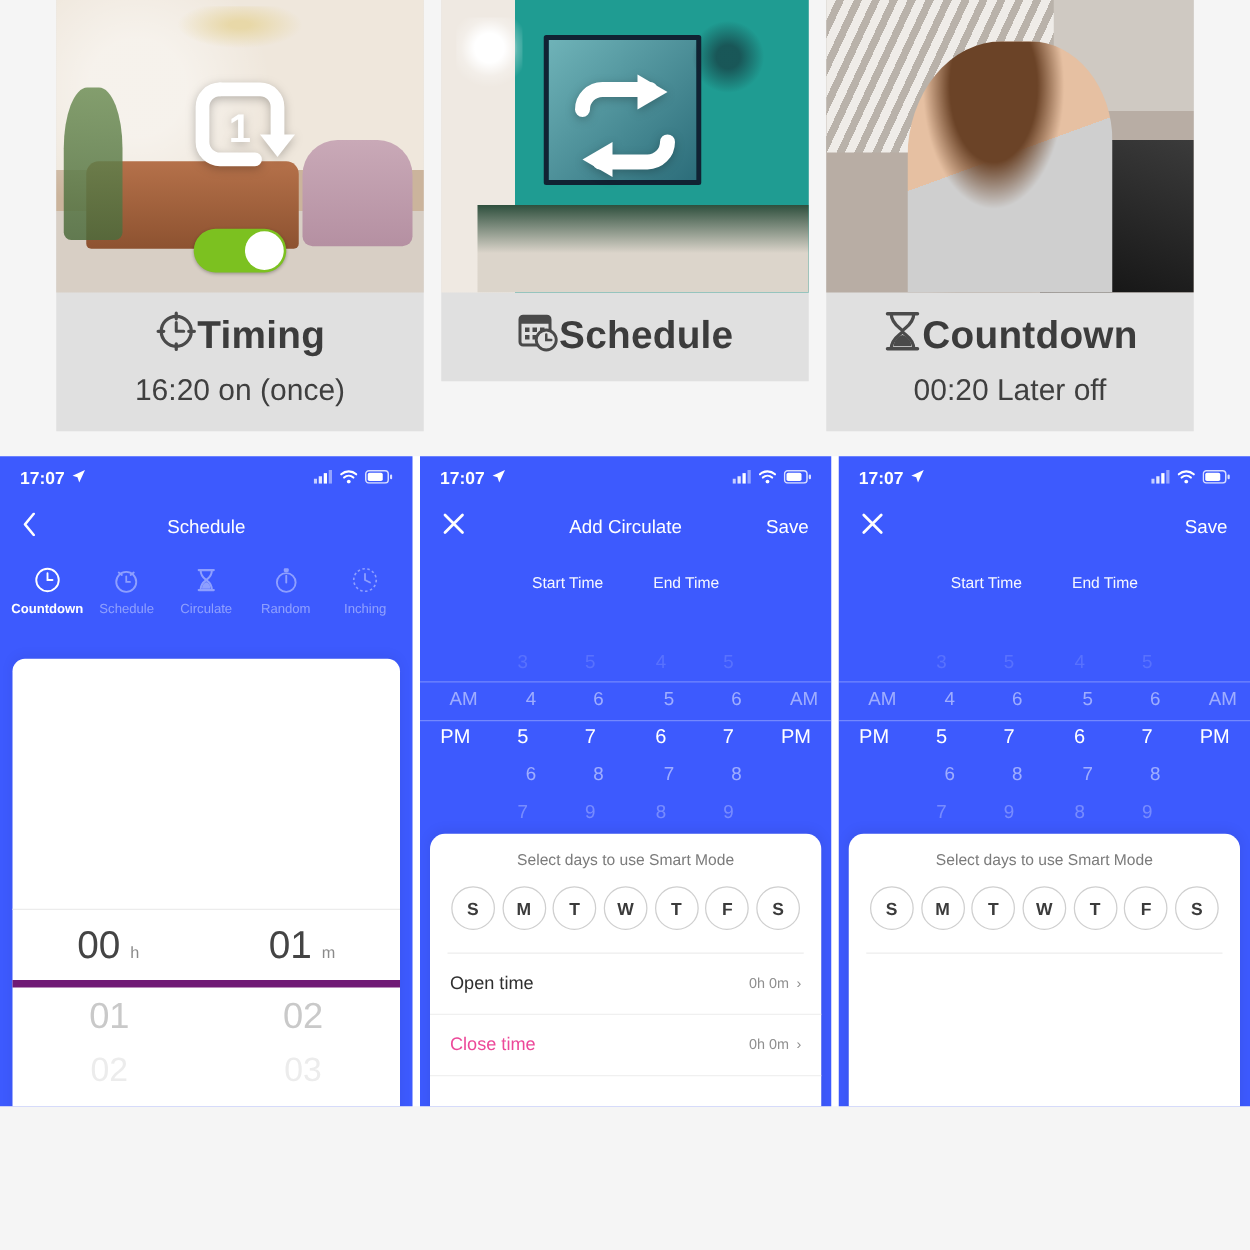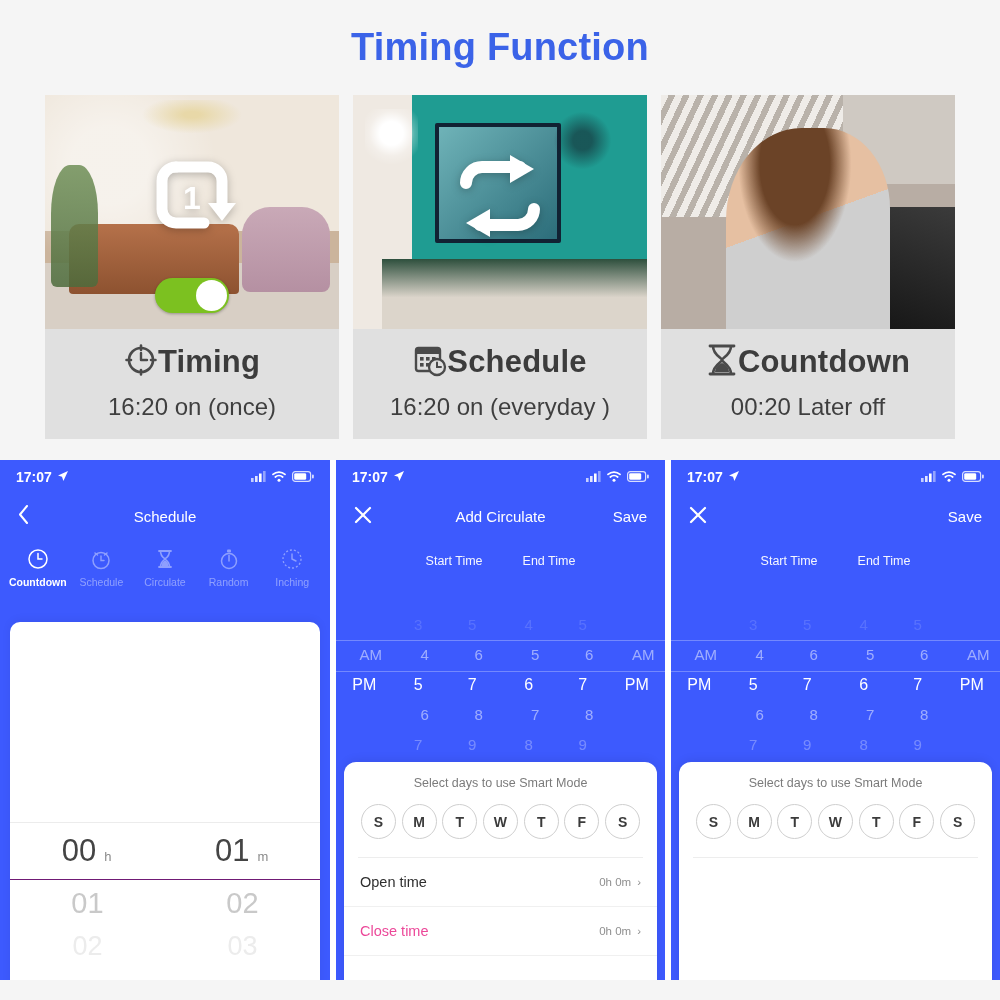--- a/index.html
+++ b/index.html
@@ -115,21 +115,21 @@
   .tab{display:flex;flex-direction:column;align-items:center;gap:6px;width:62px;}
   .tab .tlabel{font-size:10.5px;}
   .tab.active .tlabel{color:#ffffff;font-weight:bold;}
   .tab.inactive .tlabel{color:rgba(255,255,255,.42);}
   .tab.inactive svg{opacity:.42;}
 
   
   .sheet1{position:absolute;left:10px;right:10px;top:162px;bottom:-20px;background:#fff;
     border-radius:10px;box-shadow:0 -2px 10px rgba(0,0,0,.06);}
   .picker-wrap{position:absolute;left:0;right:0;top:200px;}
-  .picker-rowline{border-top:1px solid #ececec;border-bottom:1px solid #701a75;height:56px;
+  .picker-rowline{border-top:1px solid #ececec;border-bottom:6px solid #701a75;height:56px;
     display:flex;align-items:center;justify-content:space-around;}
   .pk-sel{display:flex;align-items:baseline;gap:8px;}
   .pk-sel .num{font-size:31px;color:#444;}
   .pk-sel .unit{font-size:13px;color:#8a8a8a;}
   .pk-next{height:46px;display:flex;align-items:center;justify-content:space-around;}
   .pk-next span{font-size:29px;color:#c9c9c9;}
   .pk-next2{height:40px;display:flex;align-items:center;justify-content:space-around;}
   .pk-next2 span{font-size:27px;color:#ececec;}
 
   
@@ -157,23 +157,20 @@
     padding:16px 16px;border-bottom:1px solid #f0f0f0;}
   .listrow .lbl{font-size:14.5px;color:#2e2e2e;}
   .listrow.dim .lbl{color:#ec4899;}
   .listrow .val{font-size:11.5px;color:#8f8f8f;display:flex;align-items:center;gap:6px;}
 </style>
 </head>
 <body>
 
 <div class="page">
 
-  <div class="title-bar">
-    <div class="title">Timing Function</div>
-  </div>
 
   <div class="cards">
 
     <div class="card">
       <div class="card-photo photo1">
         <div class="p1-lamp"></div>
         <div class="p1-left"></div>
         <div class="overlay-icon">
           <svg width="92" height="78" viewBox="0 0 92 78">
             <path d="M30 10 H62 a14 14 0 0 1 14 14 V46" fill="none" stroke="#fff" stroke-width="11" stroke-linecap="round"></path>
@@ -227,21 +224,20 @@
               <rect x="13" y="14" width="3.6" height="3.6" fill="#4a4a4a"></rect>
               <rect x="19" y="14" width="3.6" height="3.6" fill="#4a4a4a"></rect>
               <rect x="7" y="20" width="3.6" height="3.6" fill="#4a4a4a"></rect>
               <rect x="13" y="20" width="3.6" height="3.6" fill="#4a4a4a"></rect>
               <circle cx="24" cy="24" r="8" fill="#e0e0e0" stroke="#4a4a4a" stroke-width="2.3"></circle>
               <path d="M24 19.5 V24 H28" stroke="#4a4a4a" stroke-width="2" fill="none" stroke-linecap="round"></path>
             </svg>
           </span>
           <span class="ttl">Schedule</span>
         </div>
-        <div class="card-sub">16:20 on (everyday )</div>
       </div>
     </div>
 
     <div class="card">
       <div class="card-photo photo3">
         <div class="p3-dark"></div>
         <div class="toggle off">
           <div class="knob"></div>
         </div>
       </div>

